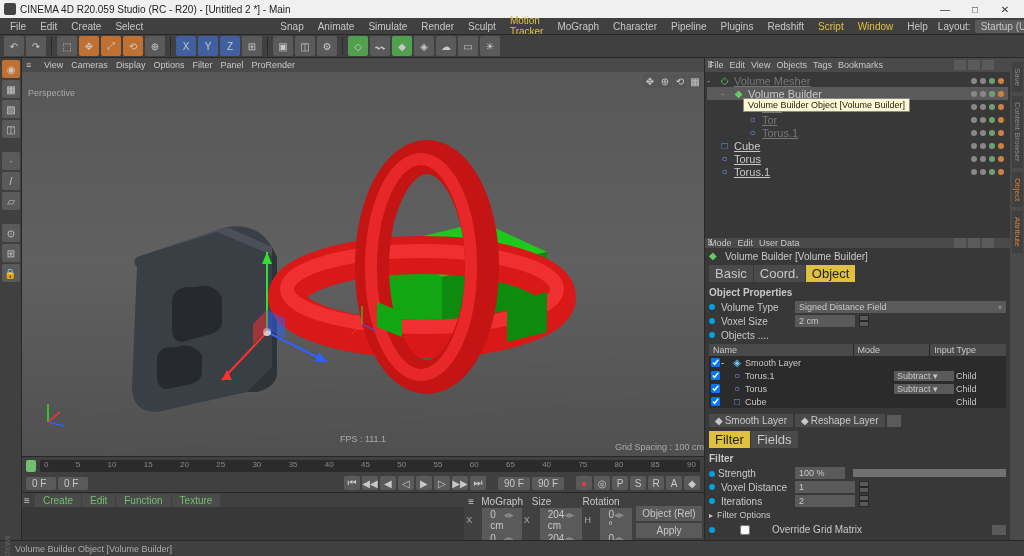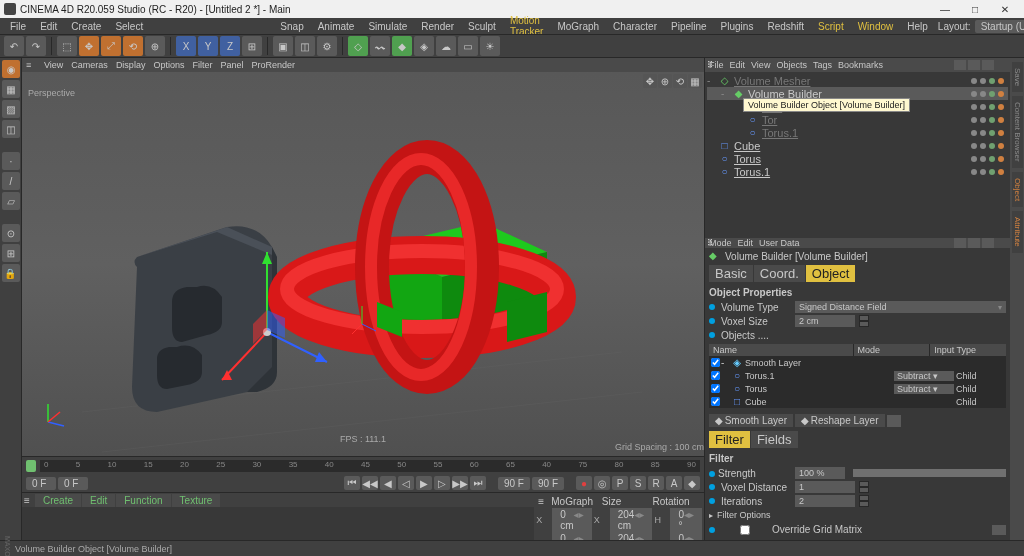--- a/index.html
+++ b/index.html
@@ -434,20 +434,24 @@
                 <span>204 cm</span>
                 <span>◂▸</span>
               </div>
             <div class="lab">P</div>
             <div class="val">
                 <span>0 °</span>
                 <span>◂▸</span>
               </div>
           </div>
 
+        </div>
+        <div class="coord-btns">
+          <div class="btn">Object (Rel)</div>
+          <div class="btn">Apply</div>
         </div>
       </div>
     </div>
   </div>
 
   <div class="right-col">
     <div class="right-main">
 
       <div class="obj-manager">
         <div class="panel-menu">

